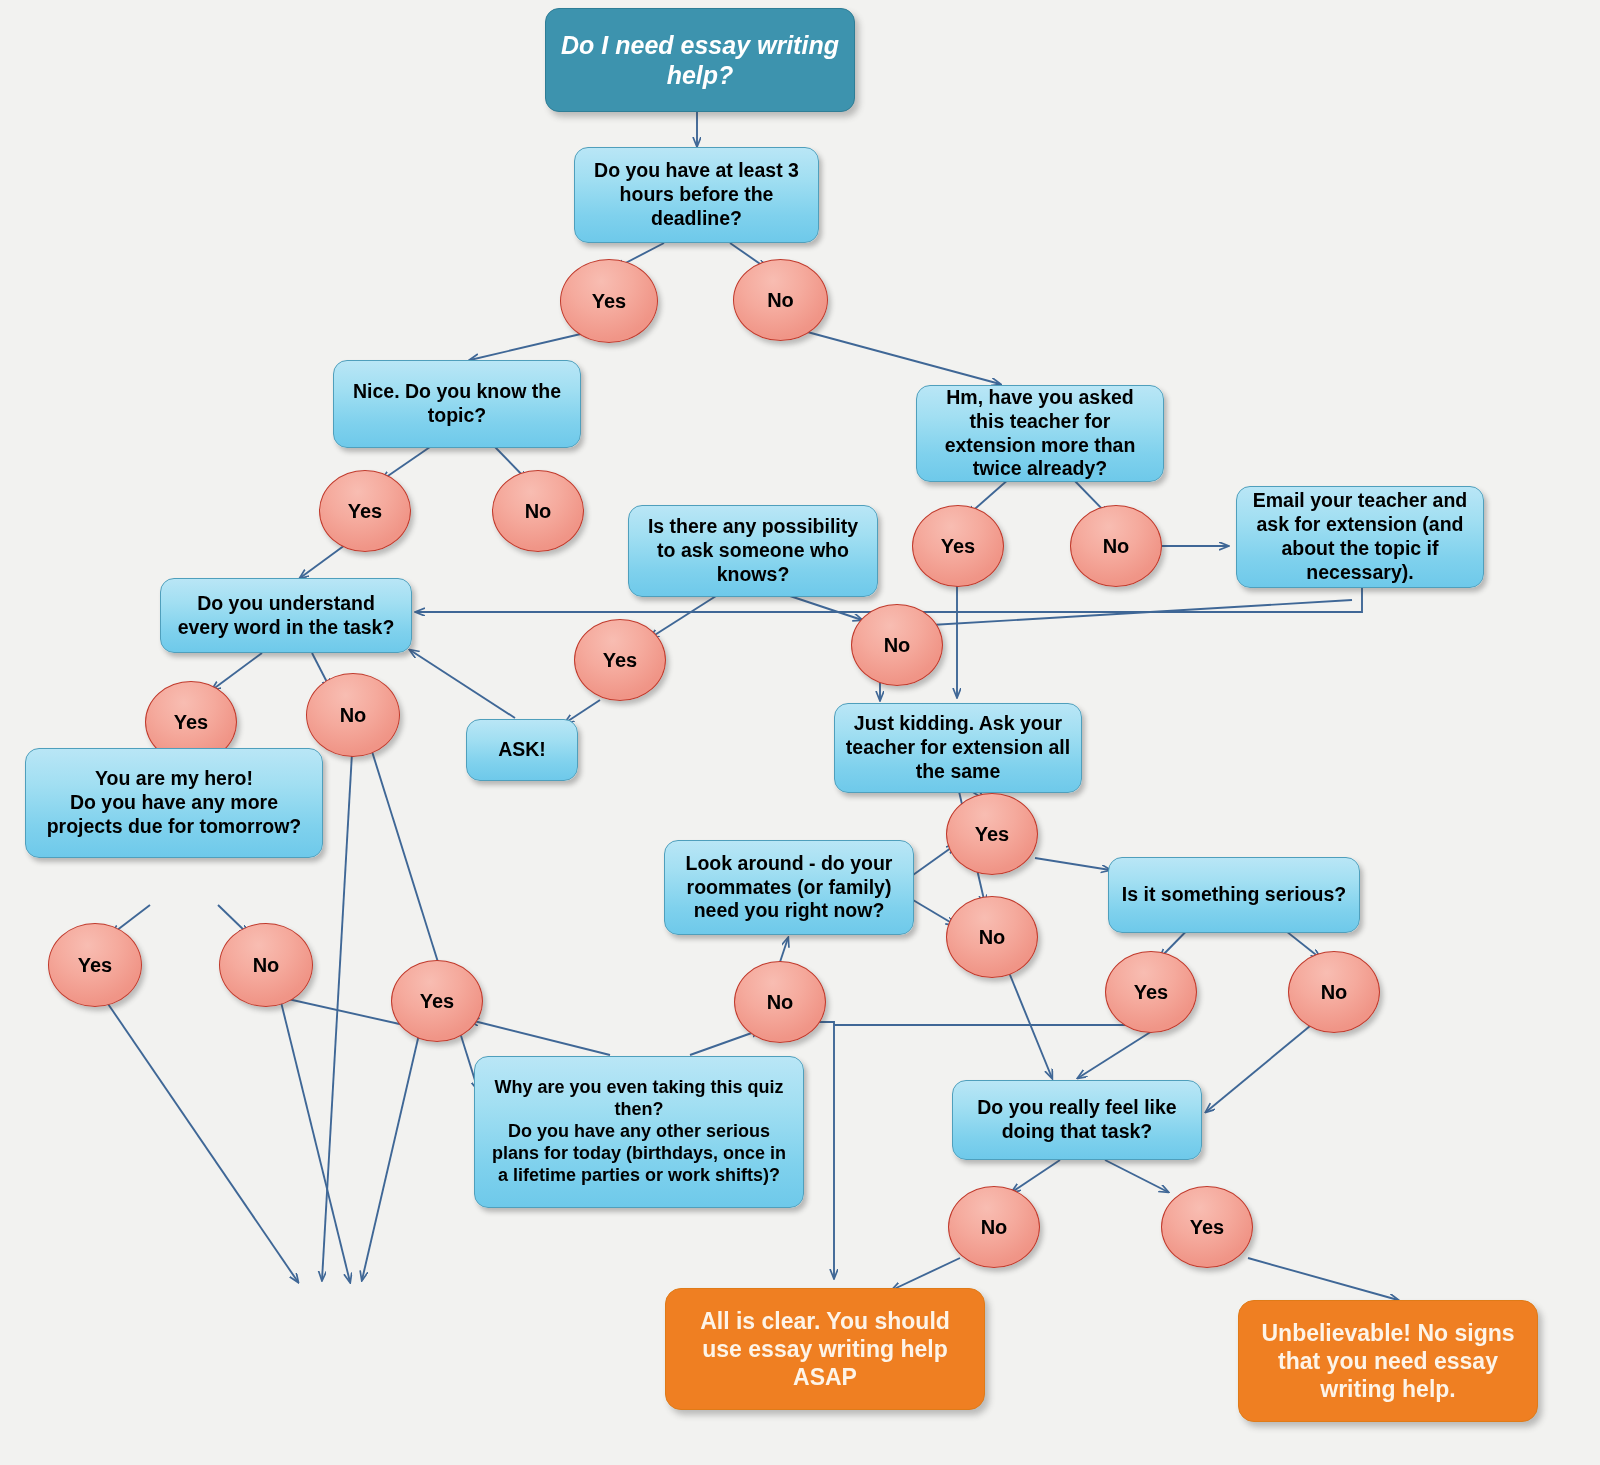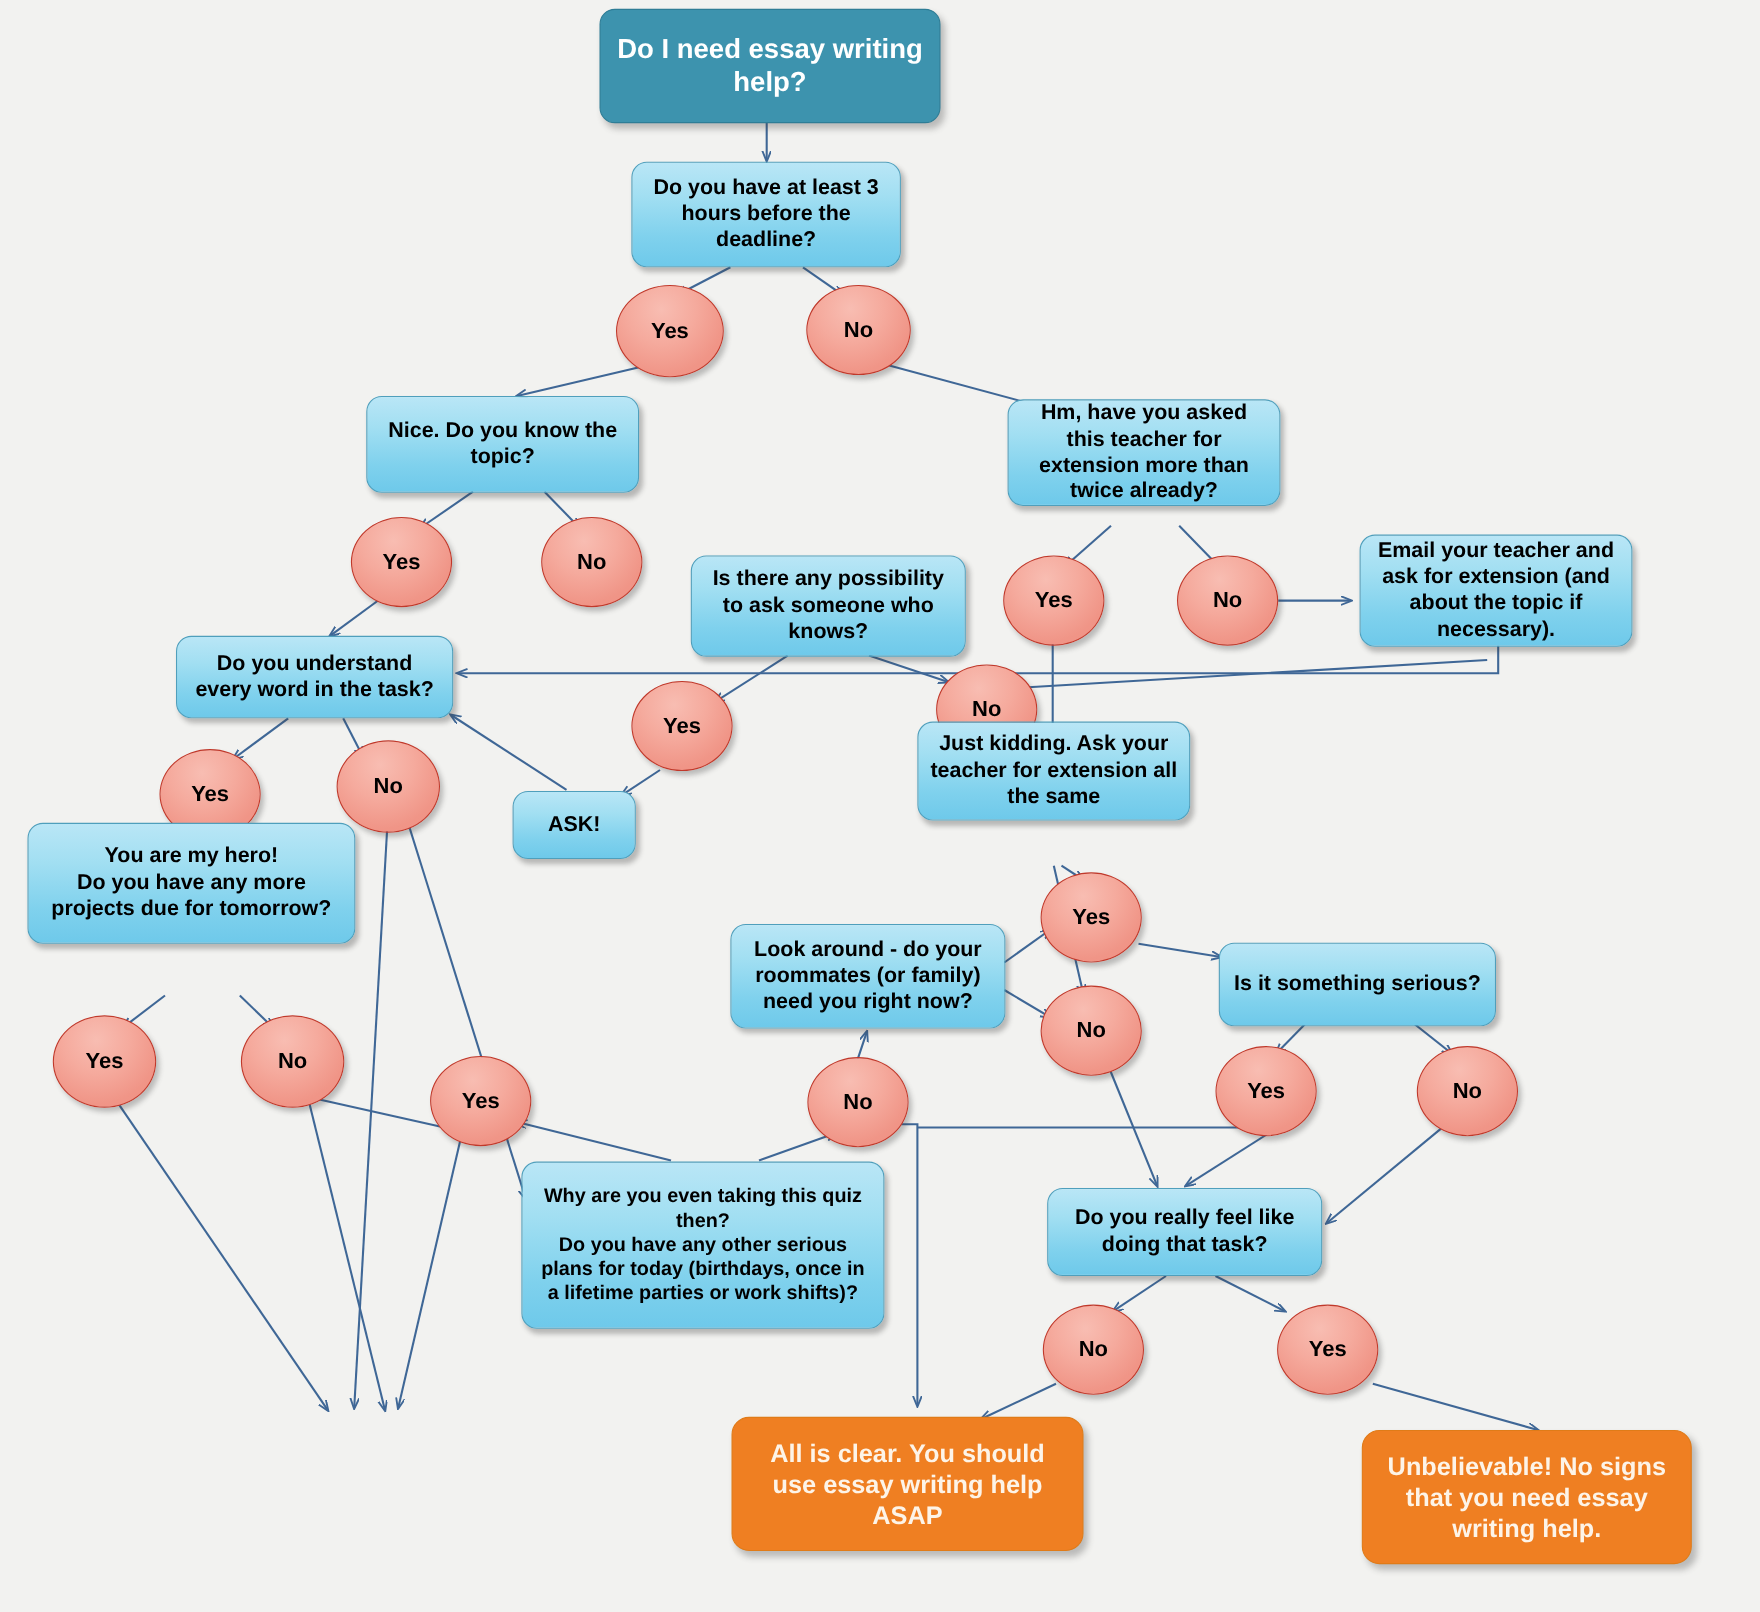--- a/index.html
+++ b/index.html
@@ -34,20 +34,21 @@
   }
 
   
   .title-box{
     border-radius:14px;
     border:1px solid #2e7d96;
     background:#3d93ae;
     box-shadow:4px 5px 6px rgba(60,60,60,0.30);
     color:#ffffff;
     font-weight:bold;
+    font-style:italic;
     font-size:25px;
     padding:6px 14px;
   }
 
   
   .result-box{
     border-radius:16px;
     border:1px solid #e07b18;
     background:#ef7f22;
     box-shadow:4px 5px 6px rgba(60,60,60,0.30);
@@ -194,21 +195,21 @@
   </div>
 
   <div class="node circle" style="left:319px;top:470px;width:92px;height:82px;">
     <span>Yes</span>
   </div>
 
   <div class="node circle" style="left:492px;top:470px;width:92px;height:82px;">
     <span>No</span>
   </div>
 
-  <div class="node box" style="left:916px;top:363px;width:248px;height:97px;">
+  <div class="node box" style="left:916px;top:385px;width:248px;height:97px;">
     <span>Hm, have you asked this teacher for extension more than twice already?</span>
   </div>
 
   <div class="node circle" style="left:912px;top:505px;width:92px;height:82px;">
     <span>Yes</span>
   </div>
 
   <div class="node circle" style="left:1070px;top:505px;width:92px;height:82px;">
     <span>No</span>
   </div>
@@ -238,21 +239,21 @@
   </div>
 
   <div class="node circle" style="left:306px;top:673px;width:94px;height:84px;">
     <span>No</span>
   </div>
 
   <div class="node box" style="left:466px;top:719px;width:112px;height:62px;">
     <span>ASK!</span>
   </div>
 
-  <div class="node box" style="left:834px;top:656px;width:248px;height:90px;">
+  <div class="node box" style="left:834px;top:703px;width:248px;height:90px;">
     <span>Just kidding. Ask your teacher for extension all the same</span>
   </div>
 
   <div class="node circle" style="left:946px;top:793px;width:92px;height:82px;">
     <span>Yes</span>
   </div>
 
   <div class="node circle" style="left:946px;top:896px;width:92px;height:82px;">
     <span>No</span>
   </div>

